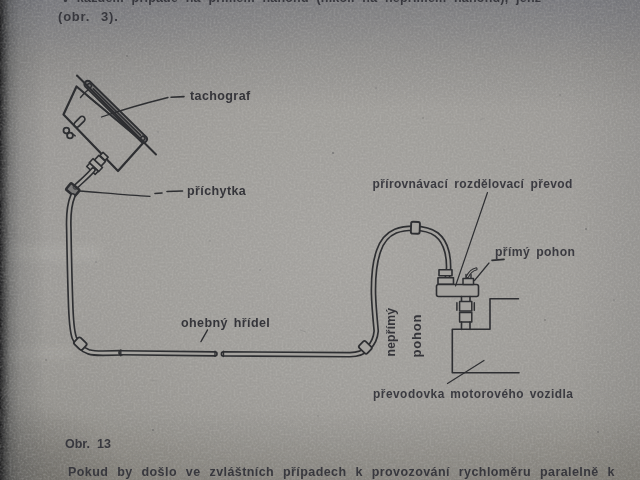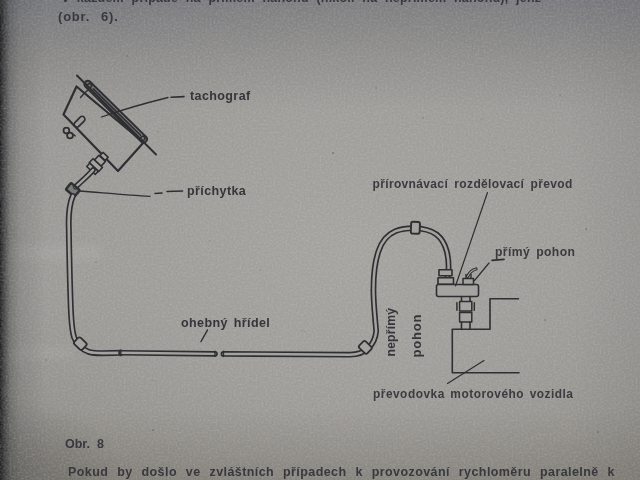--- a/index.html
+++ b/index.html
@@ -70,21 +70,21 @@
     <circle cx="520" cy="390" r="0.8" opacity="0.4"></circle>
     <circle cx="575" cy="470" r="0.9" opacity="0.45"></circle>
     <path d="M300,330 l6,2" stroke="#6a6a6c" stroke-width="0.7" opacity="0.35"></path>
     <path d="M480,120 l5,-2" stroke="#6a6a6c" stroke-width="0.7" opacity="0.3"></path>
     <path d="M150,380 l7,1" stroke="#6a6a6c" stroke-width="0.6" opacity="0.3"></path>
   </g>
 </svg>
 
 <div class="lbl" style="left:62px;top:-9px;font-size:12.5px;word-spacing:4px;letter-spacing:0.2px;">v každém případě na přímém náhonu (nikoli na nepřímém náhonu), jenž</div>
 
-<div class="lbl" style="left:58px;top:8.8px;font-size:13px;word-spacing:6.5px;letter-spacing:0.8px;">(obr. 6).</div>
+<div class="lbl" style="left:58px;top:8.8px;font-size:13px;word-spacing:6.5px;letter-spacing:0.8px;">(obr. 3).</div>
 
 <svg id="diag" width="640" height="480" style="position:absolute;left:0;top:0;filter:blur(0.28px);" fill="none" stroke="#2e2f32" stroke-width="1.6" stroke-linecap="round" stroke-linejoin="round">
 
   <line x1="77" y1="75.5" x2="156" y2="154.5" stroke-width="2"></line>
 
   <g transform="translate(86.5,83) rotate(44.5)" stroke-width="2">
     <rect x="-1.5" y="-3.4" width="85" height="6.8" rx="3.2" fill="rgba(46,47,50,0.30)"></rect>
     <line x1="9" y1="-0.6" x2="75" y2="-0.6" stroke-width="1.5"></line>
     <circle cx="4" cy="0" r="2.1" stroke-width="1.5"></circle>
     <circle cx="79" cy="0" r="2.1" stroke-width="1.5"></circle>
@@ -181,15 +181,15 @@
 
   <text x="394.5" y="356.5" font-size="12.2" font-weight="bold" fill="#35353a" stroke="none" letter-spacing="0.2" transform="rotate(-90 394.5 356.5)">nepřímý</text>
 
   <text x="420.5" y="357.5" font-size="13" font-weight="bold" fill="#35353a" stroke="none" letter-spacing="0.8" transform="rotate(-90 420.5 357.5)">pohon</text>
 
   <path d="M484,360.5 L447.5,383.5" stroke-width="1.2"></path>
 
   <text x="373" y="397.8" font-size="11.9" font-weight="bold" fill="#3b3b41" stroke="none" letter-spacing="0.5" word-spacing="1.8">převodovka motorového vozidla</text>
 </svg>
 
-<div class="lbl" style="left:65px;top:436.5px;font-size:12.5px;word-spacing:3.5px;">Obr. 8</div>
+<div class="lbl" style="left:65px;top:436.5px;font-size:12.5px;word-spacing:3.5px;">Obr. 13</div>
 
 <div class="lbl" style="left:68px;top:465px;font-size:12.5px;word-spacing:5px;letter-spacing:0.42px;">Pokud by došlo ve zvláštních případech k provozování rychloměru paralelně k</div>
 
 </body></html>

